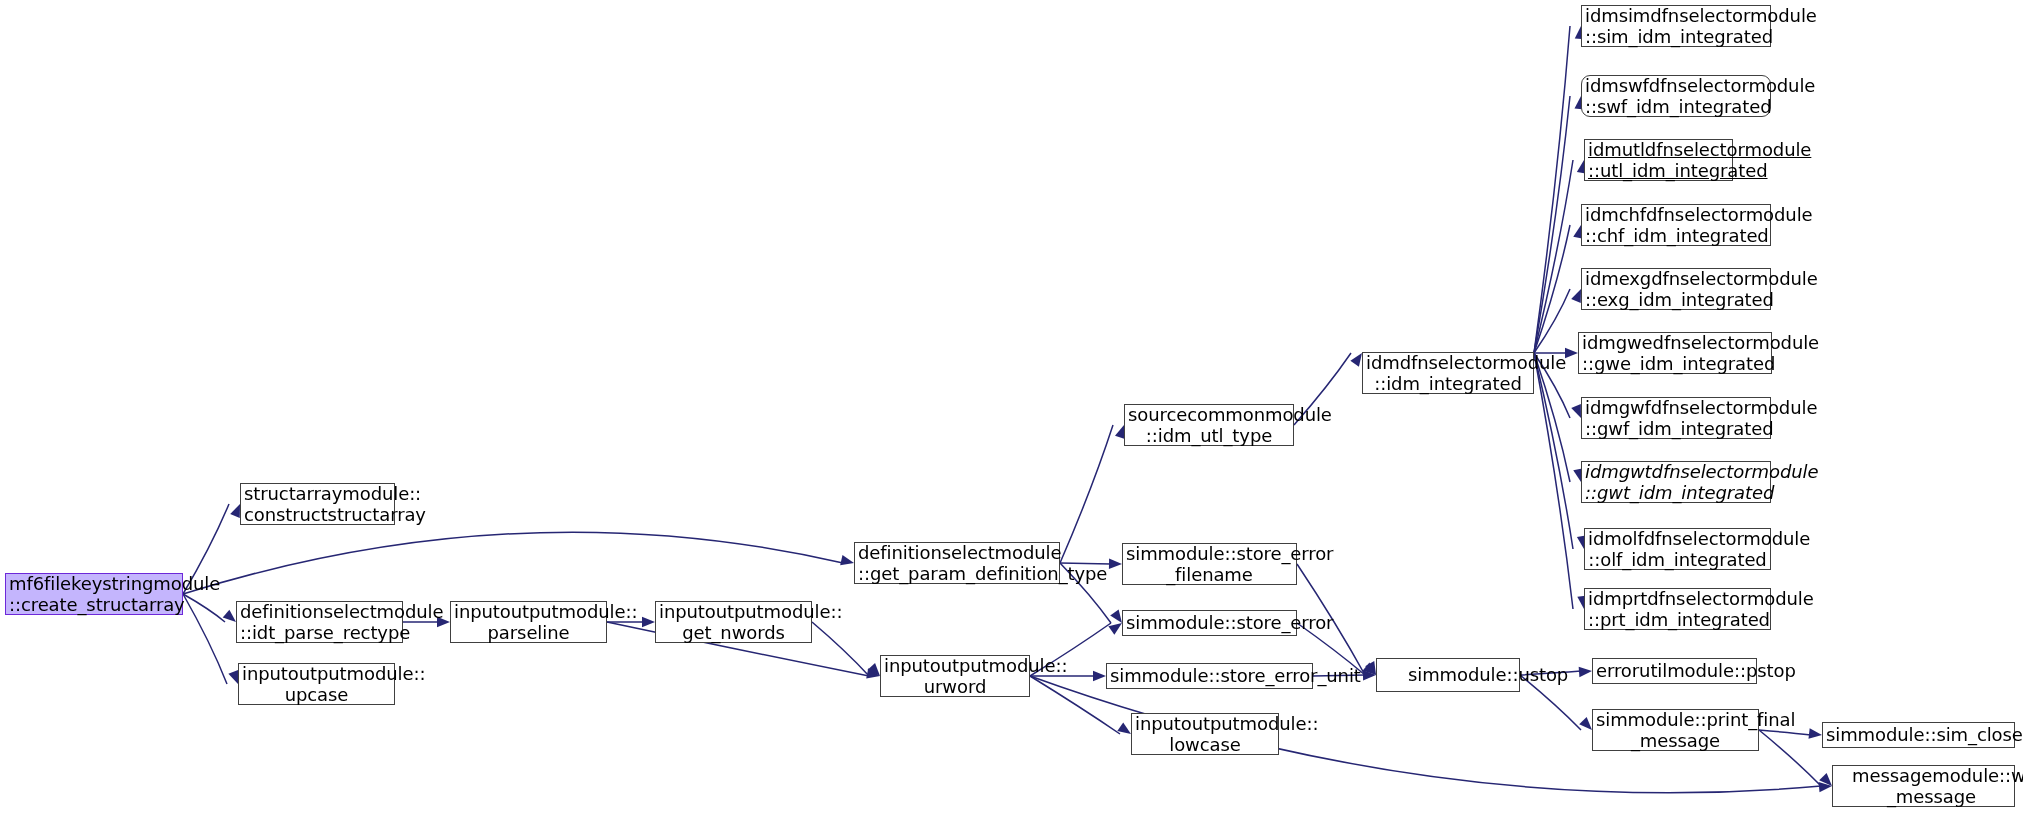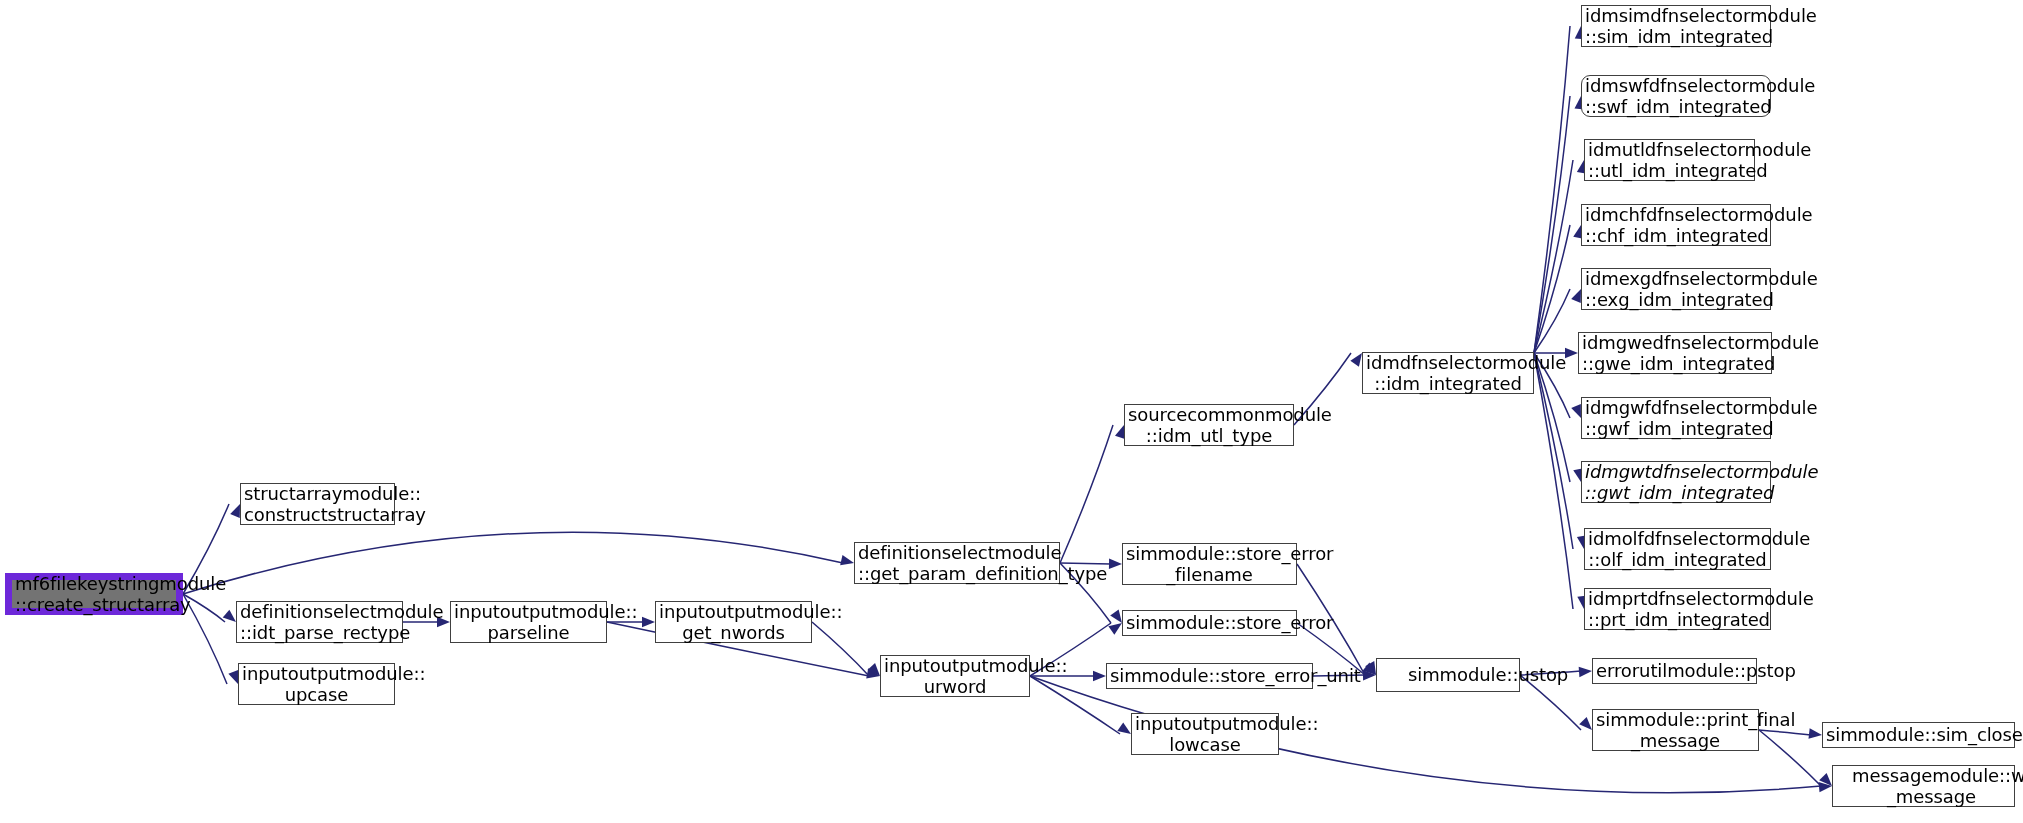--- a/index.html
+++ b/index.html
@@ -35,22 +35,22 @@
     border: 1px solid #404040;
     color: #000000;
     font-size: 18px;
     line-height: 1.18;
     letter-spacing: -0.1px;
     white-space: pre-line;
     padding: 0 3px;
     z-index: 5;
   }
   .node.root {
-    background: #737373;
-    border: 7px solid #6d28d9;
+    background: #c4b5fd;
+    border: 1px solid #6d28d9;
   }
   .node .label {
     display: block;
     width: 100%;
     white-space: pre-line;
   }
 </style>
 </head>
 <body>
 
@@ -152,21 +152,21 @@
       <div class="node" style="left: 1592px; top: 658px; width: 165px; height: 26px;"><span class="label">errorutilmodule::pstop</span></div>
       <div class="node" style="left: 1592px; top: 709px; width: 167px; height: 42px;"><span class="label">simmodule::print_final
 _message</span></div>
       <div class="node" style="left: 1822px; top: 722px; width: 193px; height: 26px;"><span class="label">simmodule::sim_closefiles</span></div>
       <div class="node" style="left: 1362px; top: 352px; width: 172px; height: 42px;"><span class="label">idmdfnselectormodule
 ::idm_integrated</span></div>
       <div class="node" style="left: 1581px; top: 5px; width: 190px; height: 42px;"><span class="label">idmsimdfnselectormodule
 ::sim_idm_integrated</span></div>
       <div class="node" style="left: 1581px; top: 75px; width: 190px; height: 42px; border-radius: 9px;"><span class="label">idmswfdfnselectormodule
 ::swf_idm_integrated</span></div>
-      <div class="node" style="left: 1584px; top: 139px; width: 171px; height: 42px;"><span class="label">idmutldfnselectormodule
+      <div class="node" style="left: 1584px; top: 139px; width: 149px; height: 42px; text-decoration: underline;"><span class="label">idmutldfnselectormodule
 ::utl_idm_integrated</span></div>
       <div class="node" style="left: 1581px; top: 204px; width: 190px; height: 42px;"><span class="label">idmchfdfnselectormodule
 ::chf_idm_integrated</span></div>
       <div class="node" style="left: 1581px; top: 268px; width: 190px; height: 42px;"><span class="label">idmexgdfnselectormodule
 ::exg_idm_integrated</span></div>
       <div class="node" style="left: 1578px; top: 332px; width: 194px; height: 42px;"><span class="label">idmgwedfnselectormodule
 ::gwe_idm_integrated</span></div>
       <div class="node" style="left: 1581px; top: 397px; width: 190px; height: 42px;"><span class="label">idmgwfdfnselectormodule
 ::gwf_idm_integrated</span></div>
       <div class="node" style="left: 1581px; top: 461px; width: 190px; height: 42px; font-style: italic;"><span class="label">idmgwtdfnselectormodule

